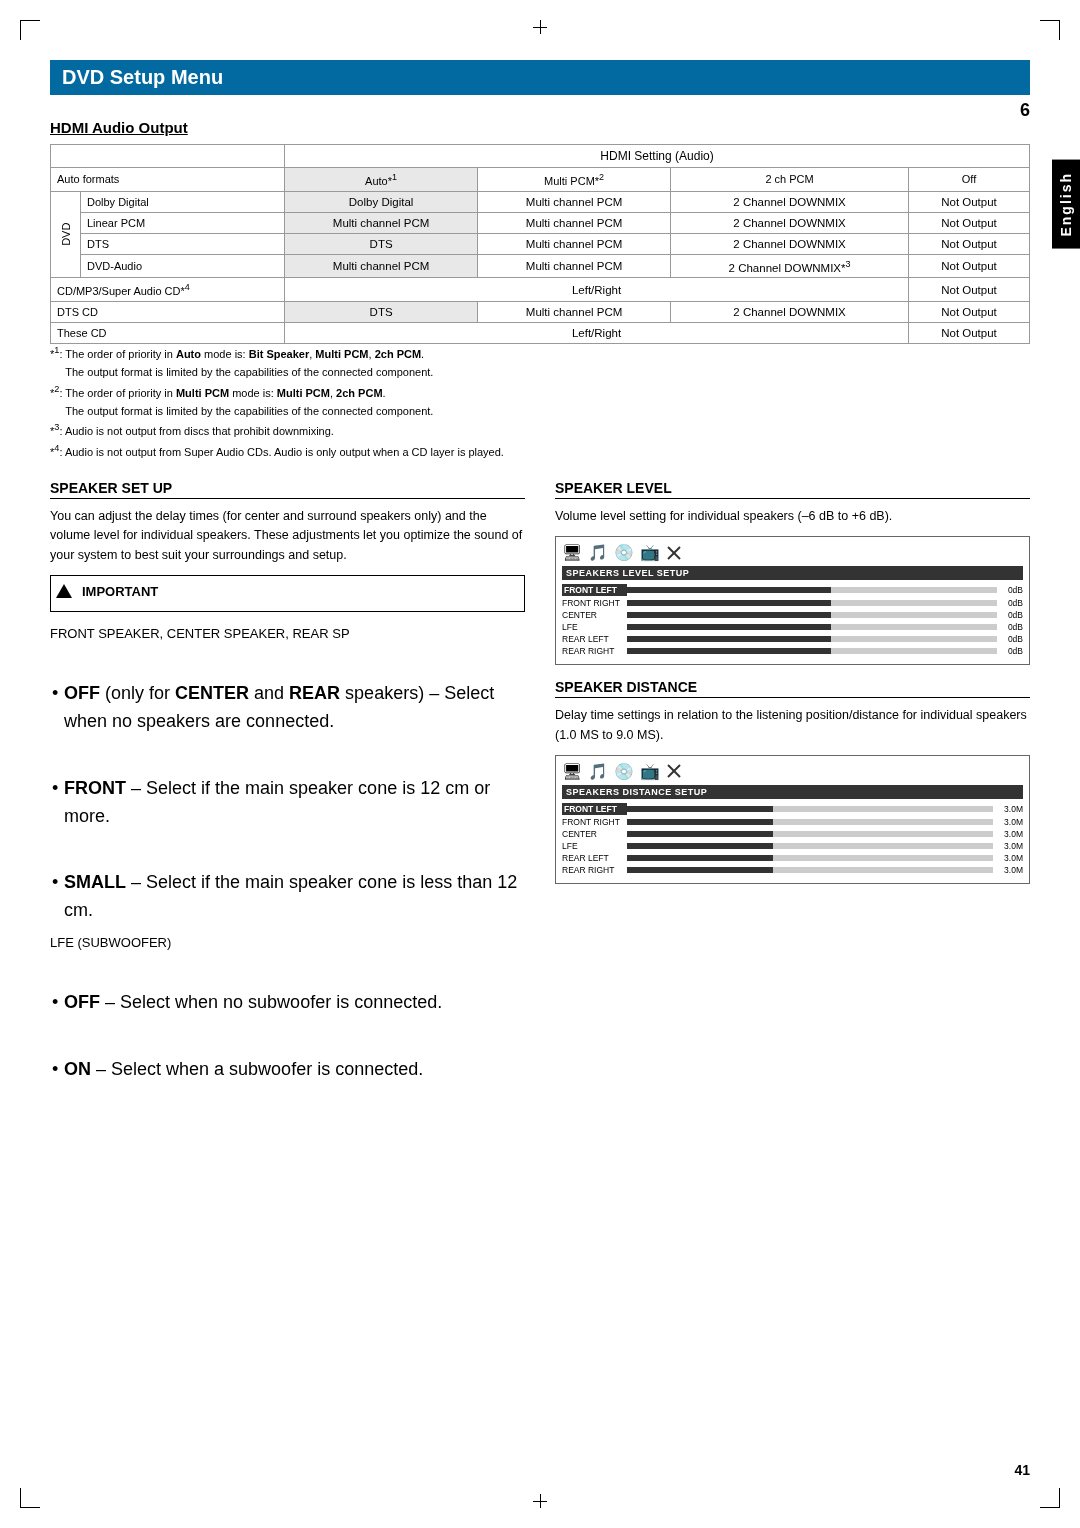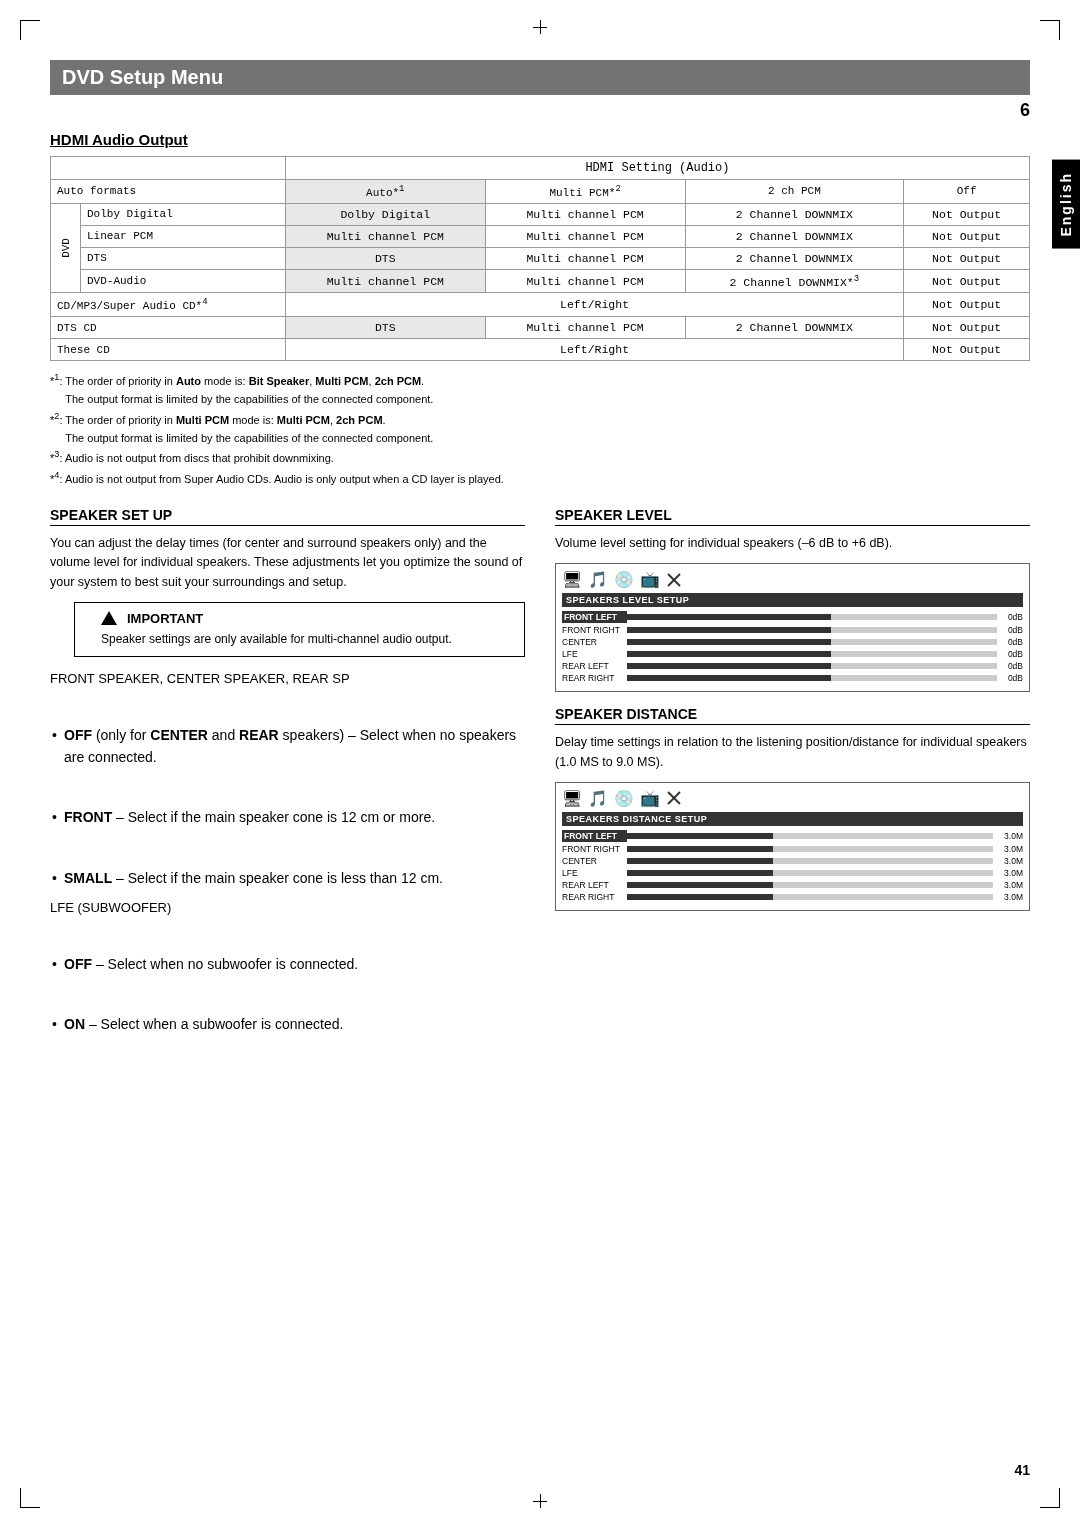--- a/index.html
+++ b/index.html
@@ -102,26 +102,26 @@
     }
 
     
     .main-content {
       margin: 0 50px 0 50px;
       padding-top: 20px;
     }
 
     
     .title-bar {
-      background: #737373;
+      background: #0369a1;
       color: #fff;
       padding: 6px 12px;
       font-size: 20px;
       font-weight: bold;
-      margin-bottom: 36px;
+      margin-bottom: 24px;
       display: flex;
       align-items: center;
     }
 
     
     .hdmi-section {
       margin-bottom: 20px;
     }
 
     .hdmi-section h2 {
@@ -129,22 +129,20 @@
       font-weight: bold;
       margin-bottom: 8px;
       text-decoration: underline;
     }
 
     
     .audio-table {
       width: 100%;
       border-collapse: collapse;
       font-size: 11.5px;
-      margin-bottom: 10px;
-      font-family: Liberation Mono, monospace;
     }
 
     .audio-table th, .audio-table td {
       border: 1px solid #999;
       padding: 4px 6px;
       text-align: center;
     }
 
     .audio-table .header-row th {
       background: #fff;
@@ -199,24 +197,23 @@
 
     .section-text {
       font-size: 12.5px;
       line-height: 1.55;
       margin-bottom: 10px;
     }
 
     
     .important-box {
       border: 1px solid #000;
-      padding: 8px 26px;
+      padding: 8px 5px;
       margin-bottom: 14px;
       font-size: 12px;
-      margin-left: 24px;
     }
 
     .important-title {
       font-weight: bold;
       font-size: 13px;
       display: flex;
       align-items: center;
       gap: 6px;
       margin-bottom: 4px;
     }
@@ -235,21 +232,21 @@
     }
 
     
     .bullet-list {
       list-style: none;
       padding: 0;
       margin: 0 0 10px 0;
     }
 
     .bullet-list li {
-      font-size: 14px;
+      font-size: 18px;
       line-height: 1.55;
       padding-left: 14px;
       position: relative;
       margin-bottom: 4px;
       margin-top: 39px;
     }
 
     .bullet-list li::before {
       content: '•';
       position: absolute;
@@ -478,21 +475,20 @@
       <div class="col-left">
 
         <div class="section-heading">Speaker Set Up</div>
         <p class="section-text">You can adjust the delay times (for center and surround speakers only) and the volume level for individual speakers. These adjustments let you optimize the sound of your system to best suit your surroundings and setup.</p>
 
         <div class="important-box">
           <div class="important-title">
             <span style="display:inline-block; width:0; height:0; border-left:8px solid transparent; border-right:8px solid transparent; border-bottom:14px solid #000; margin-right:4px;"></span>
             <span>IMPORTANT</span>
           </div>
-          <p class="important-text">Speaker settings are only available for multi-channel audio output.</p>
         </div>
 
         <div class="sub-heading">FRONT SPEAKER, CENTER SPEAKER, REAR SP</div>
         <ul class="bullet-list">
           <li>
             <strong>OFF</strong> (only for <strong>CENTER</strong> and <strong>REAR</strong> speakers) – Select when no speakers are connected.
           </li>
           <li>
             <strong>FRONT</strong> – Select if the main speaker cone is 12 cm or more.
           </li>

